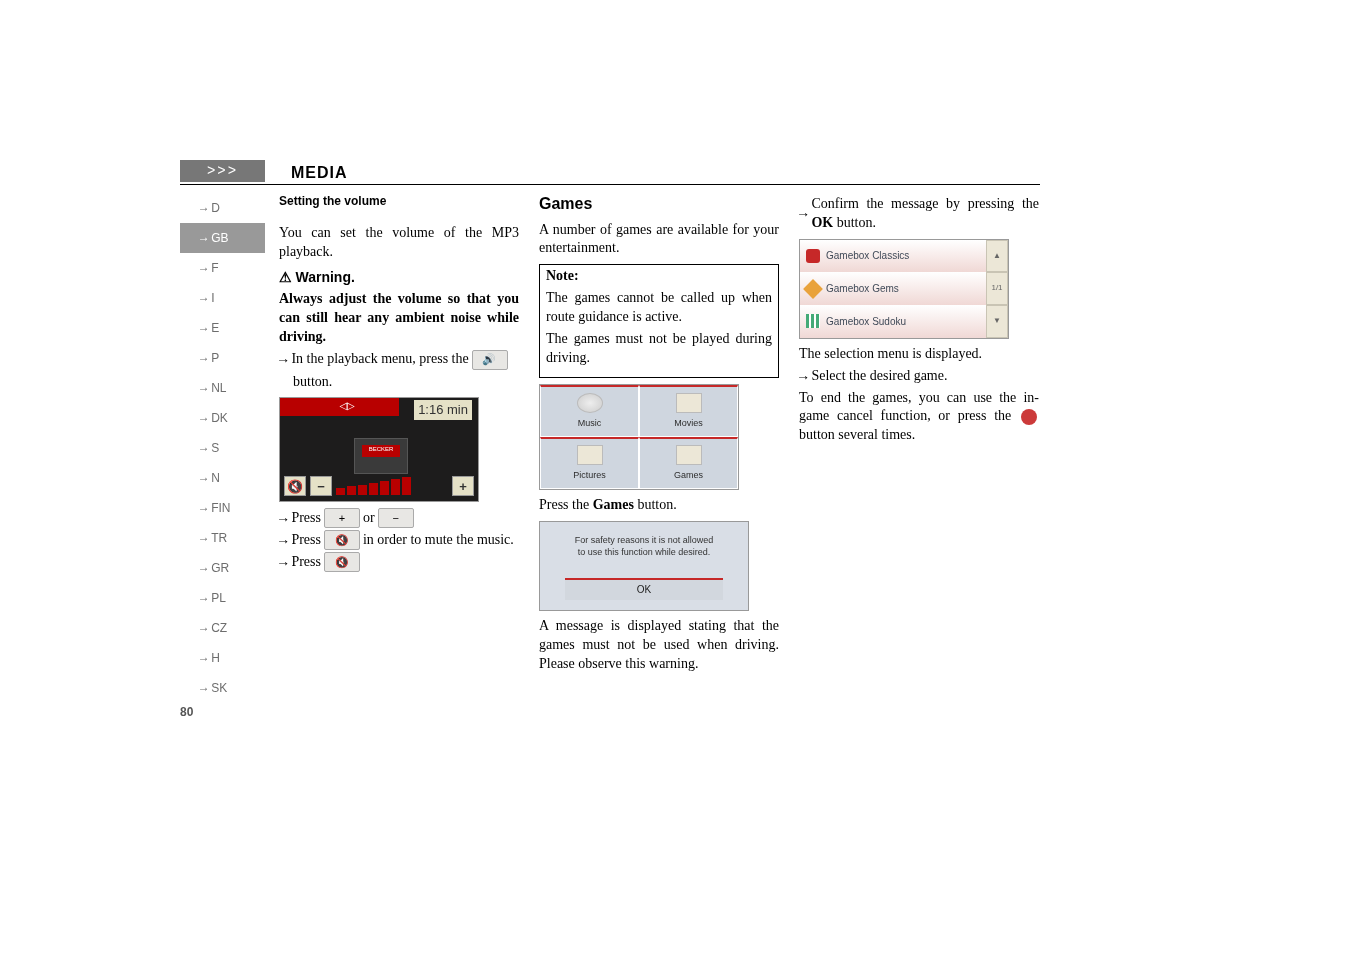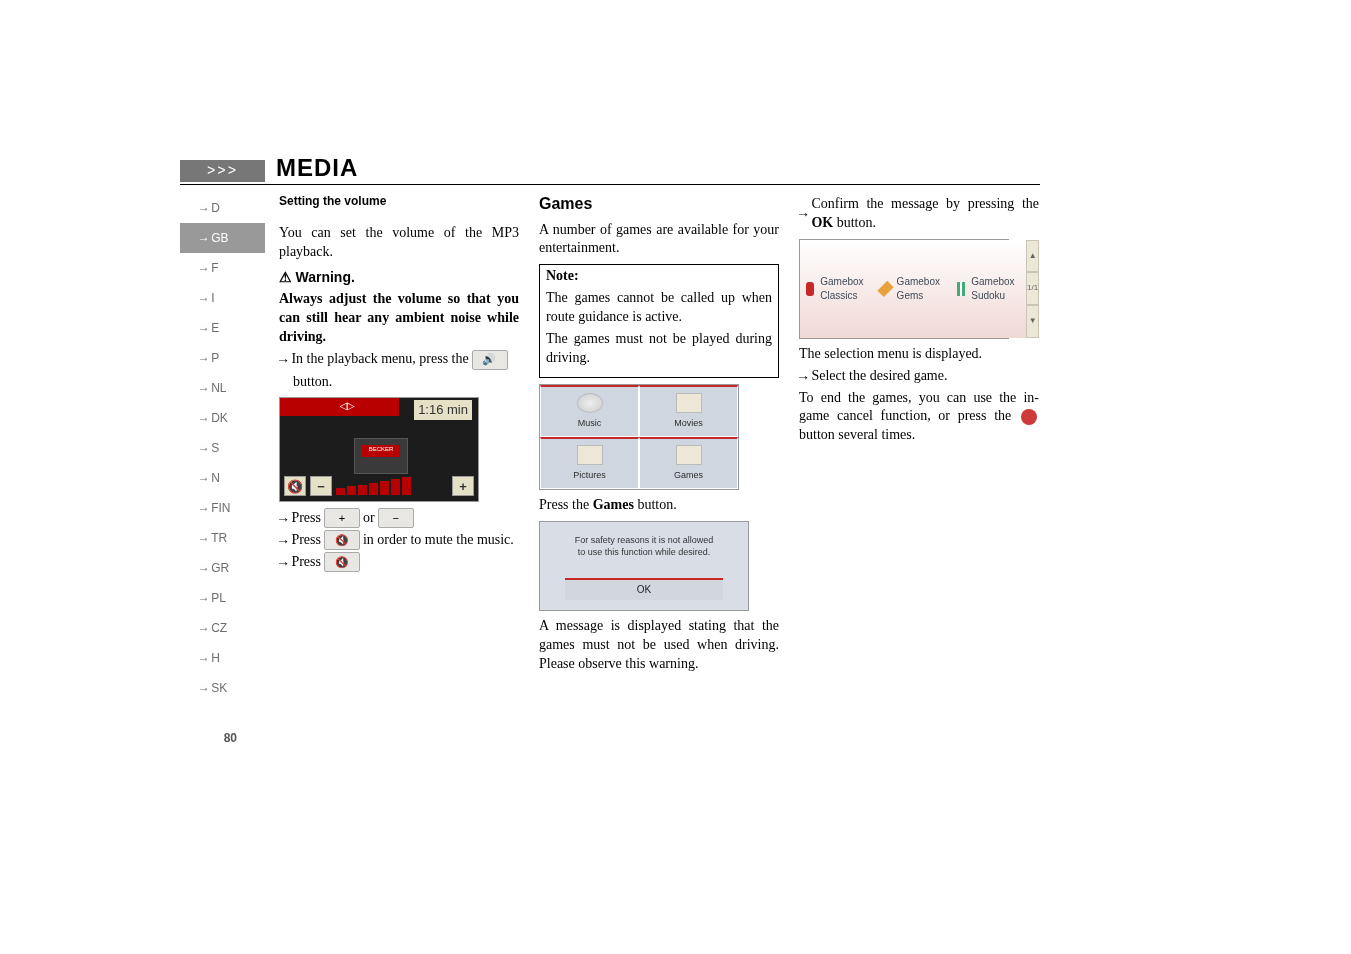--- a/index.html
+++ b/index.html
@@ -31,22 +31,22 @@
     font-family: "Courier New", monospace;
     font-size: 14px;
     display: flex;
     align-items: center;
     justify-content: center;
     letter-spacing: 2px;
   }
   .big-title {
     font-family: Verdana, Arial, sans-serif;
     font-weight: 700;
-    font-size: 24px;
-    margin-left: 11px;
+    font-size: 16px;
+    margin-left: 26px;
     letter-spacing: 1px;
   }
   .hr {
     border: none;
     border-top: 1px solid #000;
     margin: 2px 0 8px 0;
   }
   .body-row {
     display: flex;
   }
@@ -70,23 +70,23 @@
   }
   .side-arrow {
     font-family: "Courier New", monospace;
     margin-right: 4px;
   }
   .page-number {
     font-family: Arial, sans-serif;
     font-size: 12px;
     font-weight: 700;
     color: #555;
-    text-align: right;
+    text-align: left;
     padding-right: 28px;
-    margin-top: 28px;
+    margin-top: 2px;
   }
   .columns {
     display: flex;
     gap: 20px;
     padding-left: 14px;
   }
   .col {
     width: 240px;
     font-size: 14px;
     line-height: 1.35;
@@ -288,20 +288,22 @@
   }
   .shot-games {
     width: 210px;
     height: 100px;
     background: #e9c3c0;
     display: flex;
   }
   .shot-games .list {
     flex: 1;
     display: flex;
+    flex-direction: column;
+    text-align: center;
   }
   .shot-games .g-item {
     flex: 1;
     display: flex;
     align-items: center;
     gap: 6px;
     padding: 0 6px;
     font-size: 10px;
     color: #404a58;
     background: linear-gradient(#fff, #f0d8d5);

